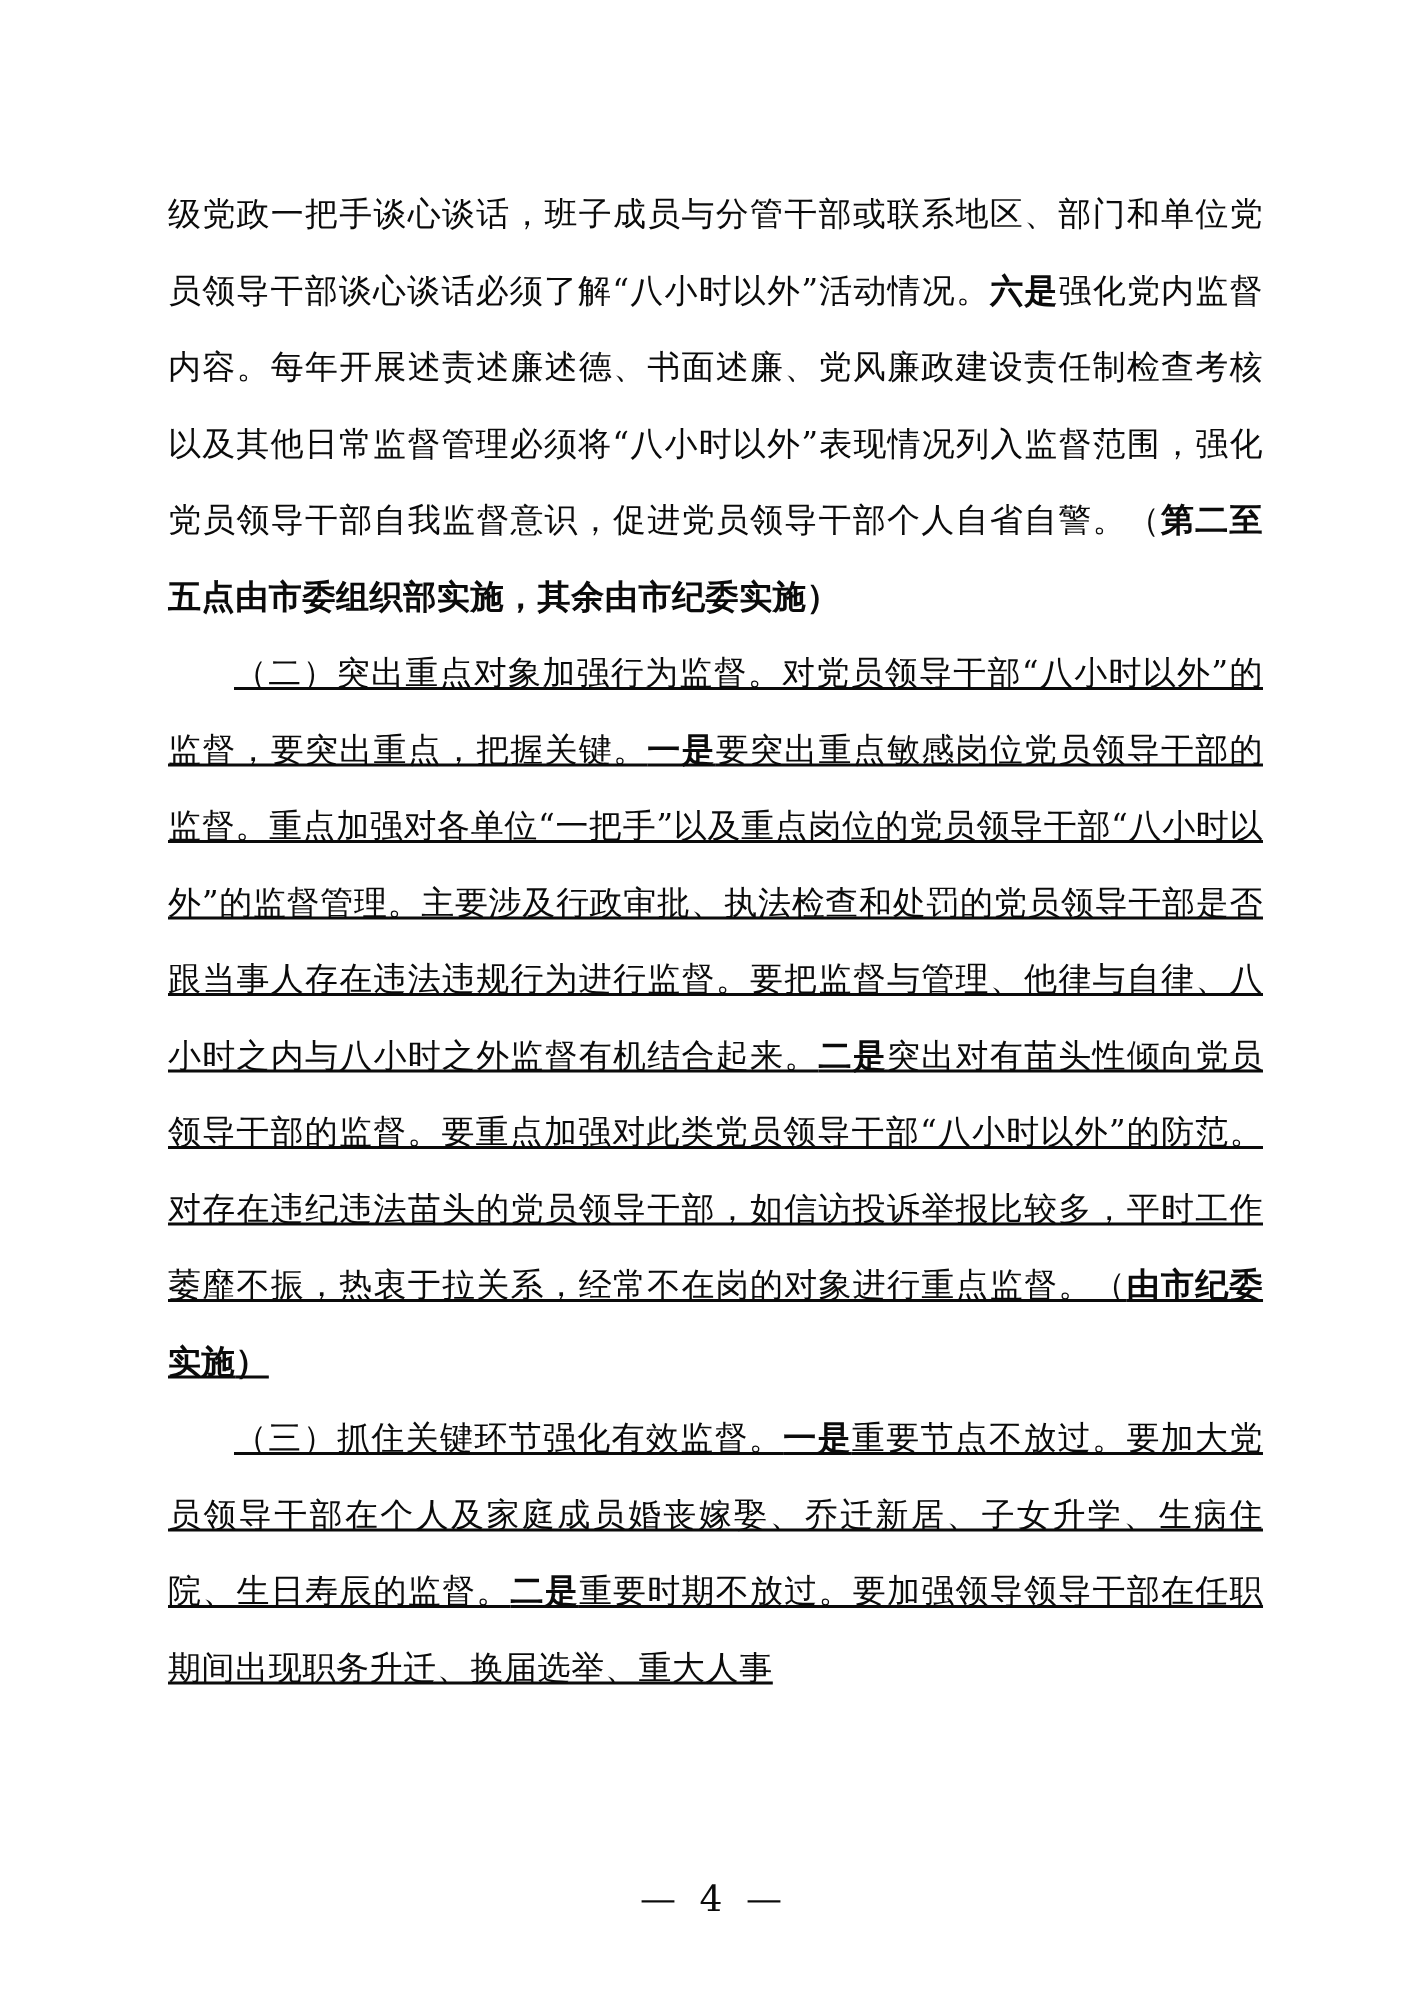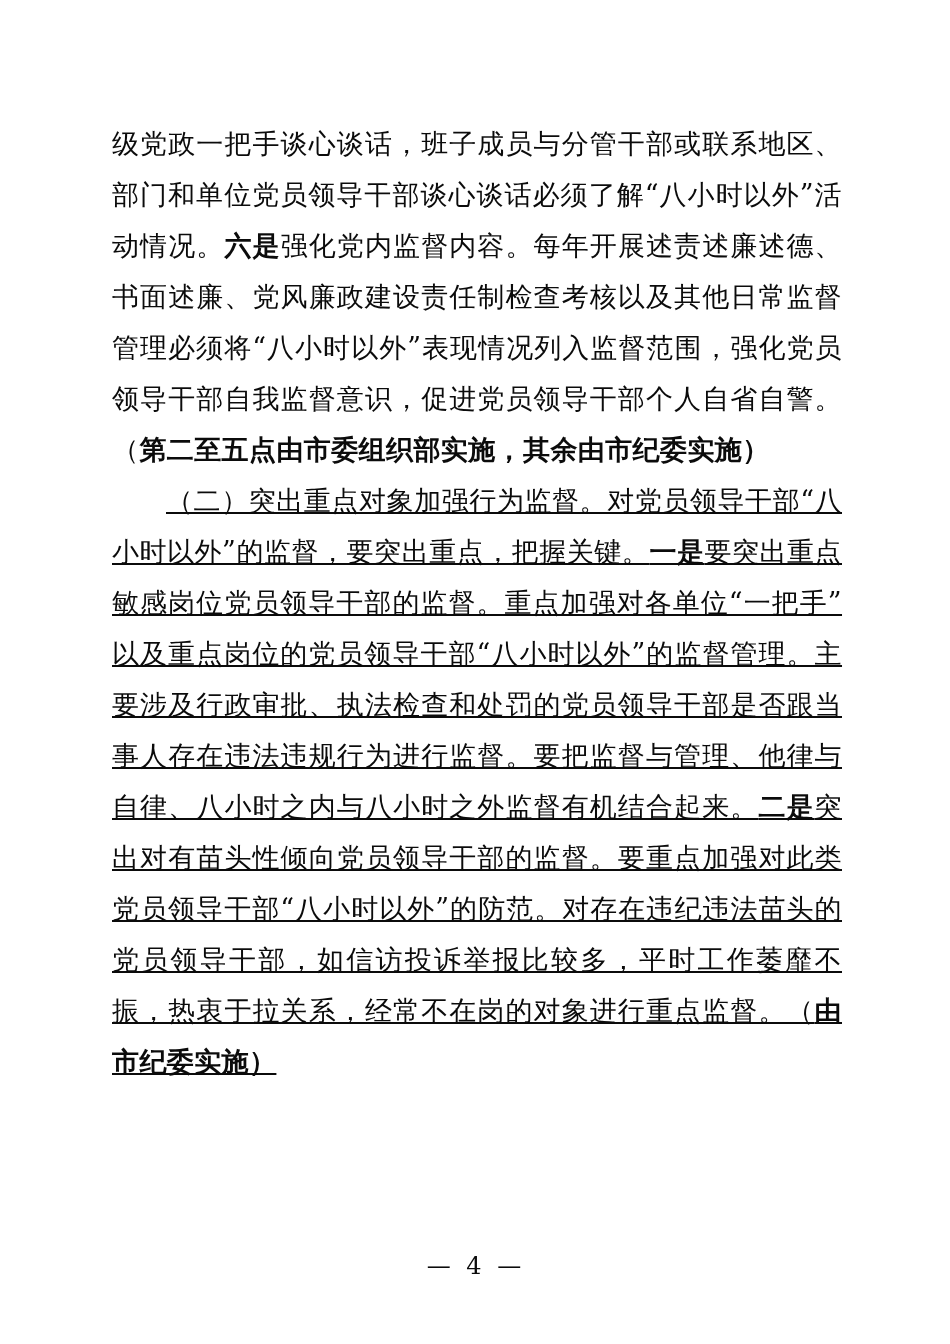--- a/index.html
+++ b/index.html
@@ -14,21 +14,21 @@
     background: #ffffff;
     box-sizing: border-box;
     overflow: hidden;
   }
   .content {
     position: absolute;
     left: 112px;
     top: 118px;
     width: 730px;
     font-family: "DejaVu Serif", "Liberation Serif", serif;
-    font-size: 27px;
+    font-size: 22px;
     line-height: 51px;
     color: #0b0b0b;
     text-align: justify;
     text-justify: inter-ideograph;
     letter-spacing: 0.4px;
   }
   .para {
     margin: 0;
     text-indent: 0;
   }
@@ -56,20 +56,21 @@
   }
 </style>
 </head>
 <body>
 
 <div class="page">
 
   <div class="content">
     <p class="para" id="para-1"><span>级党政一把手谈心谈话，班子成员与分管干部或联系地区、部门和单位党员领导干部谈心谈话必须了解“八小时以外”活动情况。</span><span class="b">六是</span><span>强化党内监督内容。每年开展述责述廉述德、书面述廉、党风廉政建设责任制检查考核以及其他日常监督管理必须将“八小时以外”表现情况列入监督范围，强化党员领导干部自我监督意识，促进党员领导干部个人自省自警。（</span><span class="b">第二至五点由市委组织部实施，其余由市纪委实施</span><span class="b">）</span></p>
     <p class="para indent" id="para-2"><span>（二）突出重点对象加强行为监督。对党员领导干部“八小时以外”的监督，要突出重点，把握关键。</span><span class="b">一是</span><span>要突出重点敏感岗位党员领导干部的监督。重点加强对各单位“一把手”以及重点岗位的党员领导干部“八小时以外”的监督管理。主要涉及行政审批、执法检查和处罚的党员领导干部是否跟当事人存在违法违规行为进行监督。要把监督与管理、他律与自律、八小时之内与八小时之外监督有机结合起来。</span><span class="b">二是</span><span>突出对有苗头性倾向党员领导干部的监督。要重点加强对此类党员领导干部“八小时以外”的防范。对存在违纪违法苗头的党员领导干部，如信访投诉举报比较多，平时工作萎靡不振，热衷于拉关系，经常不在岗的对象进行重点监督。（</span><span class="b">由市纪委实施</span><span class="b">）</span></p>
+    <p class="para indent" id="para-3"><span>（三）抓住关键环节强化有效监督。</span><span class="b">一是</span><span>重要节点不放过。要加大党员领导干部在个人及家庭成员婚丧嫁娶、乔迁新居、子女升学、生病住院、生日寿辰的监督。</span><span class="b">二是</span><span>重要时期不放过。要加强领导领导干部在任职期间出现职务升迁、换届选举、重大人事</span></p>
   </div>
 
   <div class="footer">
     <span>—</span>
     <span class="pn">4</span>
     <span>—</span>
   </div>
 
 </div>
 

